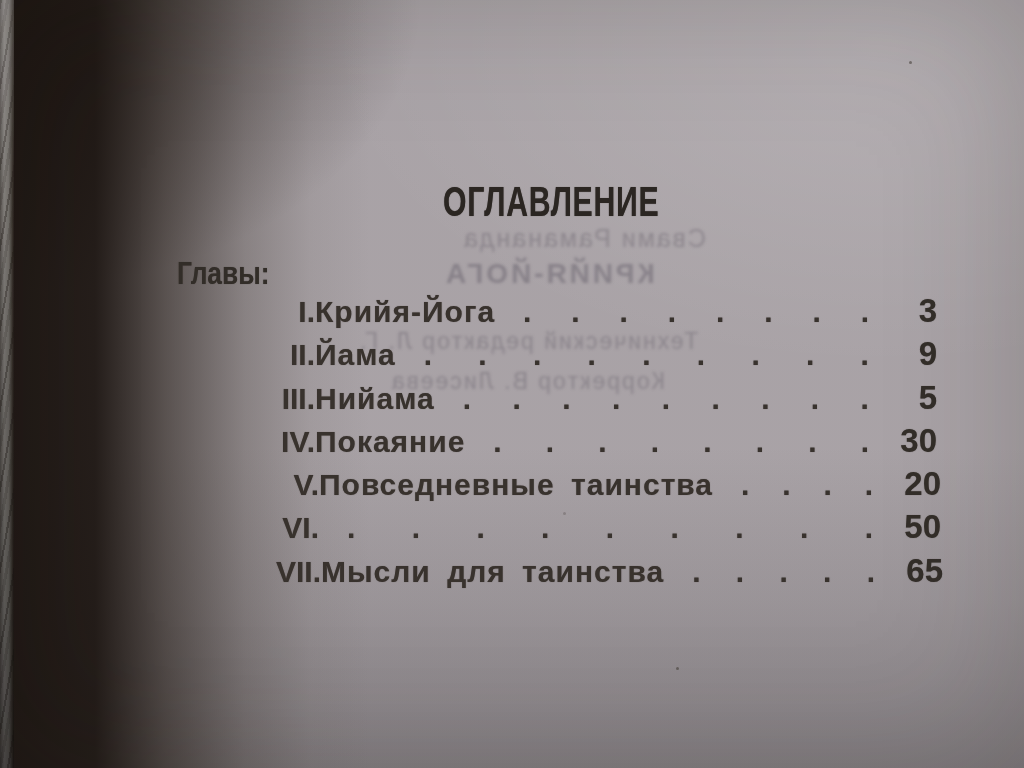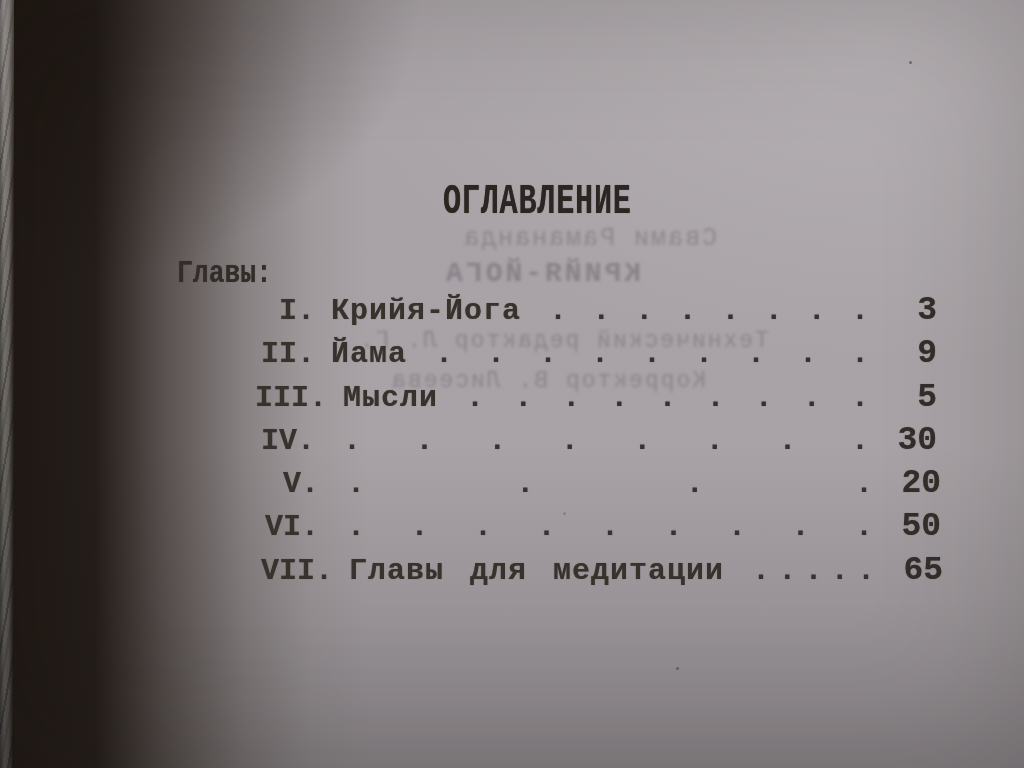--- a/index.html
+++ b/index.html
@@ -5,21 +5,21 @@
   html, body {
     margin: 0;
     padding: 0;
     background: #0d0b0a;
   }
   .photo {
     position: relative;
     width: 1024px;
     height: 768px;
     overflow: hidden;
-    font-family: Liberation Mono, monospace;
+    font-family: Liberation Sans, sans-serif;
   }
   
   .paper {
     position: absolute;
     inset: 0;
     background-color: #a7a3a8;
     background-image:
       
       linear-gradient(to right,
         rgba(26,19,15,0.97) 0px,
@@ -124,21 +124,21 @@
   }
   
   .toc-row:nth-child(5) { transform: translateX(4px); }
   .toc-row:nth-child(6) { transform: translateX(4px); }
   .toc-row:nth-child(7) { transform: translateX(6px); }
   .toc-numeral {
     flex: 0 0 60px;
     text-align: right;
   }
   .toc-title {
-    margin-left: 16px;
+    margin-left: 0;
     letter-spacing: 1px;
     word-spacing: 7px;
     white-space: nowrap;
   }
   .toc-dots {
     flex: 1 1 auto;
     display: flex;
     justify-content: space-between;
     padding: 0 20px 0 28px;
     overflow: hidden;
@@ -193,50 +193,52 @@
             <span class="dot">.</span>
             <span class="dot">.</span>
             <span class="dot">.</span>
             <span class="dot">.</span>
             <span class="dot">.</span>
           </span>
           <span class="toc-pagenum">9</span>
         </div>
         <div class="toc-row">
           <span class="toc-numeral">III.</span>
-          <span class="toc-title">Мысли</span>
+          <span class="toc-title">Нийама</span>
           <span class="toc-dots">
             <span class="dot">.</span>
             <span class="dot">.</span>
             <span class="dot">.</span>
             <span class="dot">.</span>
             <span class="dot">.</span>
             <span class="dot">.</span>
             <span class="dot">.</span>
             <span class="dot">.</span>
             <span class="dot">.</span>
           </span>
           <span class="toc-pagenum">5</span>
         </div>
         <div class="toc-row">
           <span class="toc-numeral">IV.</span>
+          <span class="toc-title">Покаяние</span>
           <span class="toc-dots">
             <span class="dot">.</span>
             <span class="dot">.</span>
             <span class="dot">.</span>
             <span class="dot">.</span>
             <span class="dot">.</span>
             <span class="dot">.</span>
             <span class="dot">.</span>
             <span class="dot">.</span>
           </span>
           <span class="toc-pagenum">30</span>
         </div>
         <div class="toc-row">
           <span class="toc-numeral">V.</span>
+          <span class="toc-title">Повседневные таинства</span>
           <span class="toc-dots">
             <span class="dot">.</span>
             <span class="dot">.</span>
             <span class="dot">.</span>
             <span class="dot">.</span>
           </span>
           <span class="toc-pagenum">20</span>
         </div>
         <div class="toc-row">
           <span class="toc-numeral">VI.</span>
@@ -248,21 +250,21 @@
             <span class="dot">.</span>
             <span class="dot">.</span>
             <span class="dot">.</span>
             <span class="dot">.</span>
             <span class="dot">.</span>
           </span>
           <span class="toc-pagenum">50</span>
         </div>
         <div class="toc-row">
           <span class="toc-numeral">VII.</span>
-          <span class="toc-title">Главы для медитации</span>
+          <span class="toc-title">Мысли для таинства</span>
           <span class="toc-dots">
             <span class="dot">.</span>
             <span class="dot">.</span>
             <span class="dot">.</span>
             <span class="dot">.</span>
             <span class="dot">.</span>
           </span>
           <span class="toc-pagenum">65</span>
         </div>
       </div>

